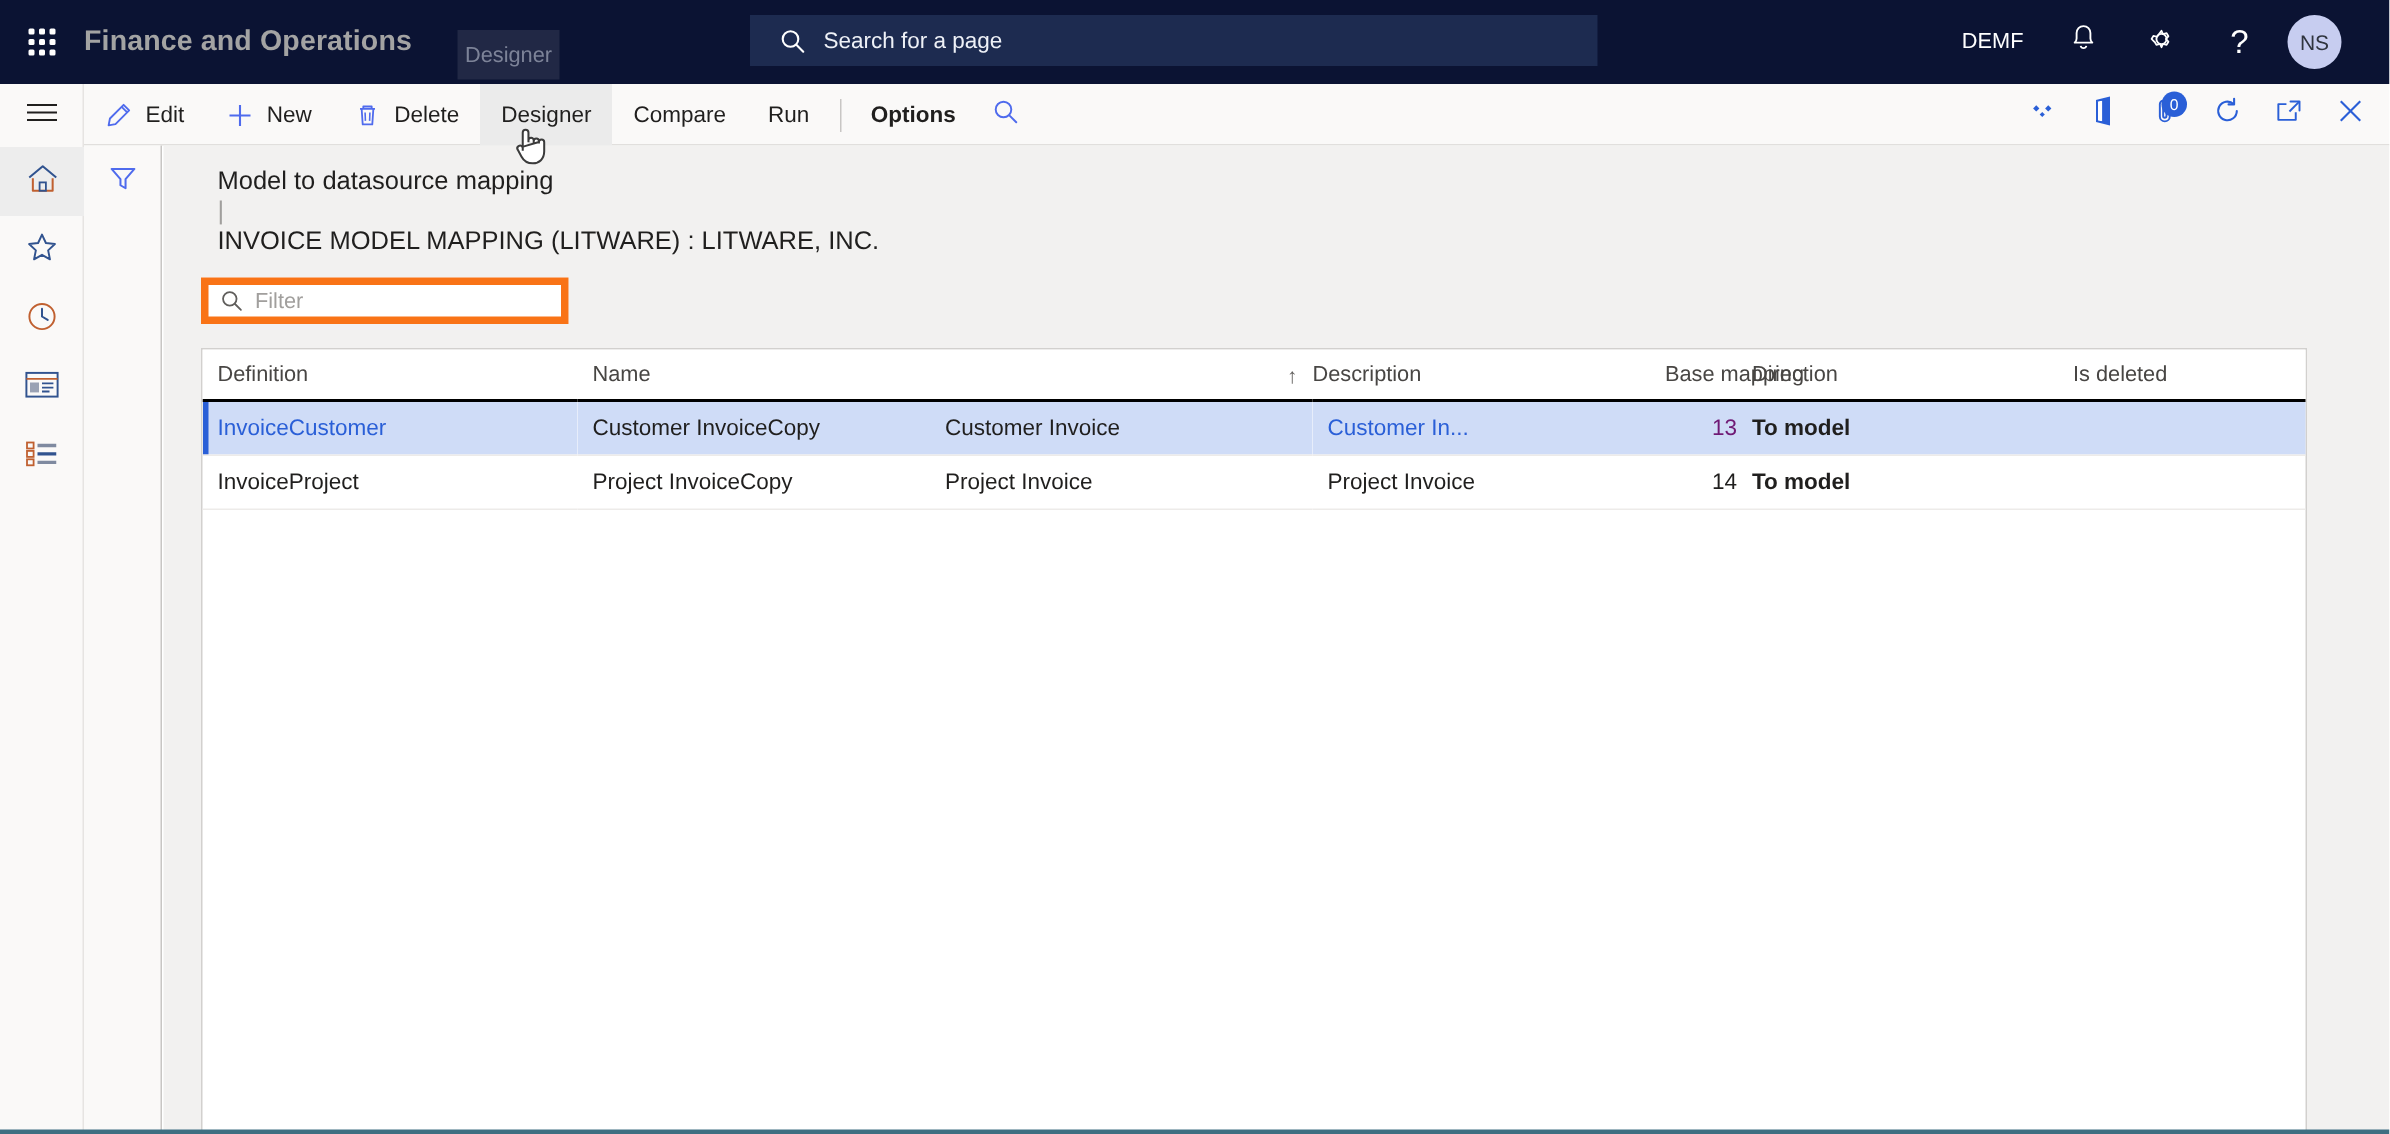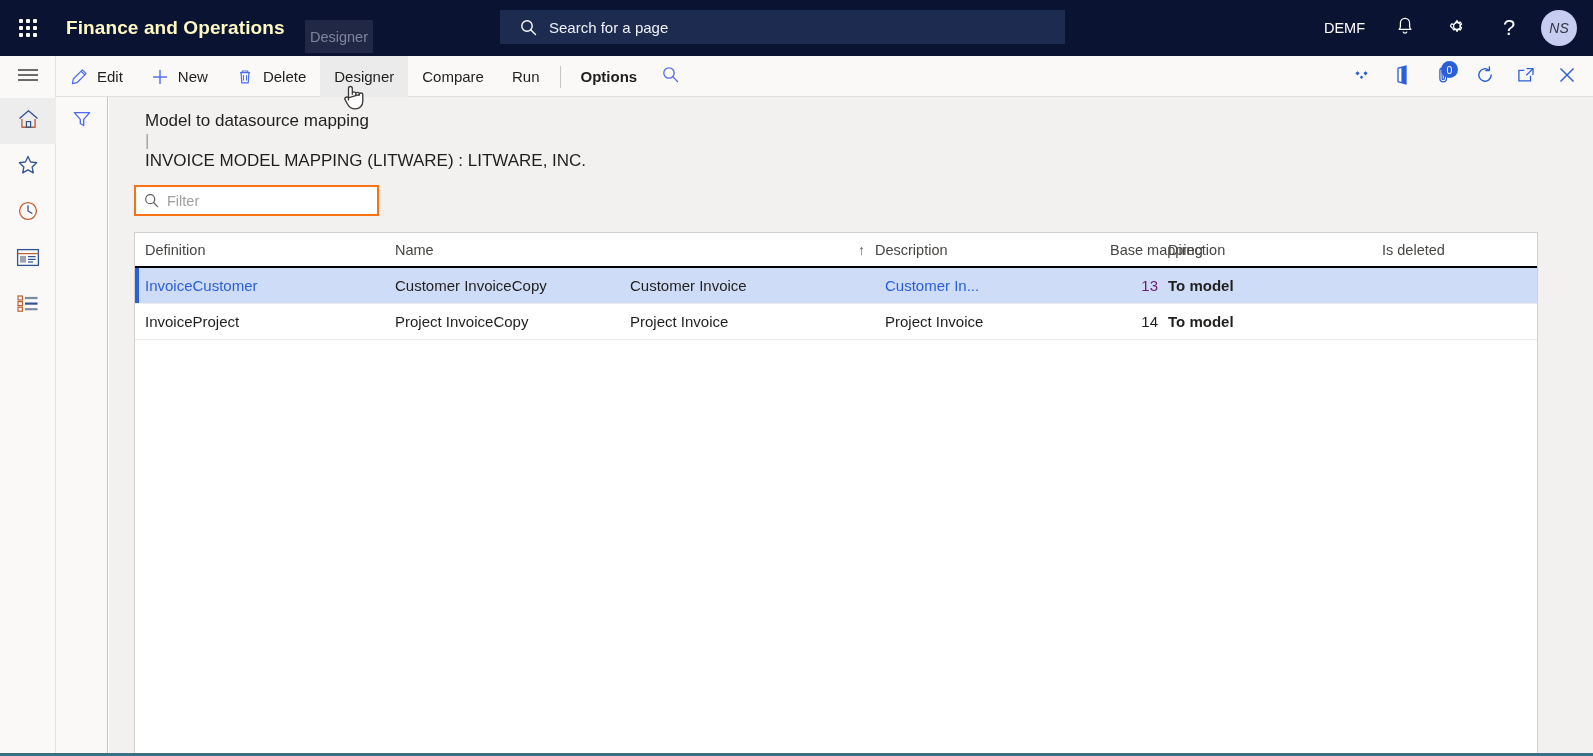--- a/index.html
+++ b/index.html
@@ -18,52 +18,52 @@
   .waffle {
     width: 56px; height: 56px; display: flex; align-items: center; justify-content: center;
     cursor: pointer;
   }
   .waffle-grid {
     display: grid; grid-template-columns: repeat(3, 4px); grid-template-rows: repeat(3, 4px);
     gap: 3px;
   }
   .waffle-grid i { display:block; width:4px; height:4px; background:#ffffff; border-radius:1px; }
   .app-title {
-    color: #fef9c3; font-size: 19px; font-weight: bold; margin-left: 10px;
+    color: #a3a3a3; font-size: 19px; font-weight: bold; margin-left: 0;
     letter-spacing: .1px; white-space: nowrap;
   }
   .hdr-tooltip {
     position: absolute; left: 305px; top: 20px; width: 68px; height: 33px;
     background: rgba(255,255,255,0.09);
     color: rgba(200,205,220,0.55); font-size: 14.5px;
     display: flex; align-items: center; justify-content: center;
     pointer-events: none;
   }
   .search-wrap {
     position: absolute; left: 500px; top: 10px; width: 565px; height: 34px;
     background: #1d2b50; display: flex; align-items: center; padding-left: 20px;
     cursor: text;
   }
   .search-wrap .mag { margin-right: 12px; display: flex; }
   .search-ph { color: #eef1f7; font-size: 15px; }
   .hdr-right {
-    position: absolute; right: 0; top: 0; height: 56px; display: flex;
+    position: absolute; right: 16px; top: 0; height: 56px; display: flex;
     align-items: center; gap: 0px;
   }
   .hdr-right .company {
     color: #ffffff; font-size: 14.5px; padding: 0 14px; cursor: pointer;
   }
   .hdr-ico {
     width: 52px; height: 56px; display: flex; align-items: center; justify-content: center;
     cursor: pointer;
   }
   .avatar {
     width: 36px; height: 36px; border-radius: 50%; background: #c7cdf0;
     color: #30353f; font-size: 14px; display: flex; align-items: center;
-    justify-content: center; margin: 0 16px 0 6px; cursor: pointer; font-style: italic;
+    justify-content: center; margin: 0 16px 0 6px; cursor: pointer;
   }
 
   
   .actionpane {
     position: absolute; top: 56px; left: 0; width: 1593px; height: 41px;
     background: #faf9f8; border-bottom: 1px solid #e1dfdd;
     display: flex; align-items: flex-start;
   }
   .ap-left { display: flex; align-items: center; height: 41px; margin-left: 56px; }
   .ap-btn {
@@ -122,21 +122,21 @@
   .page-head {
     display: flex; align-items: baseline; padding: 14px 0 0 25px;
     font-size: 17px; color: #201f1e; flex-direction: column;
   }
   .caption-a { color: #201f1e; }
   .caption-bar { color: #a19f9d; margin: 0 11px; }
   .caption-b { color: #201f1e; }
   .filter-row { padding: 14px 0 0 25px; }
   .filterbox {
     width: 245px; height: 31px; background: #ffffff;
-    border: 2px solid #f97316; display: flex; align-items: center;
+    border: 5px solid #f97316; display: flex; align-items: center;
     padding: 0 8px; cursor: text;
   }
   .filterbox .mag { margin-right: 8px; display: flex; }
   .filterbox .ph { color: #a19f9d; font-size: 14.5px; }
 
   
   .gridwrap {
     margin: 16px 0 0 25px; width: 1404px; height: 558px;
     background: #ffffff; border: 1px solid #d2d0ce; overflow: hidden;
   }

